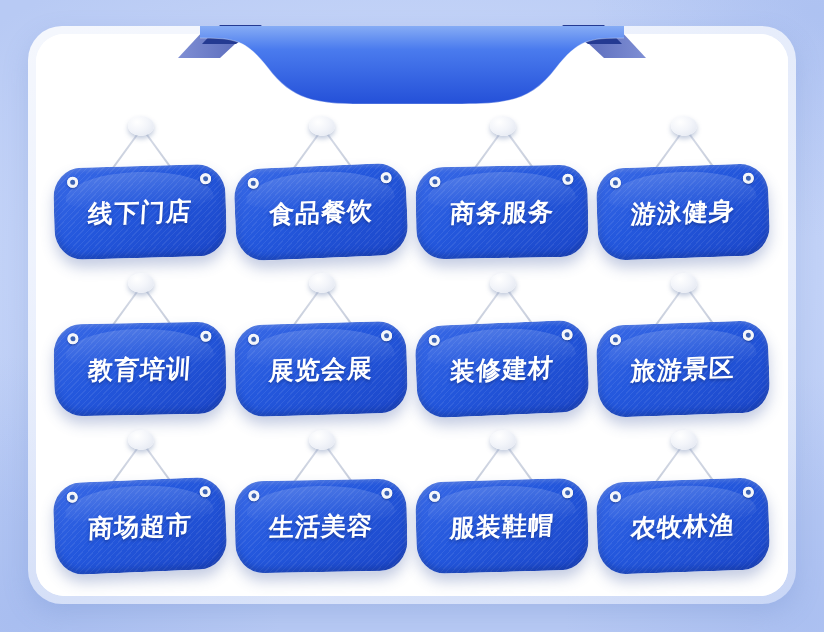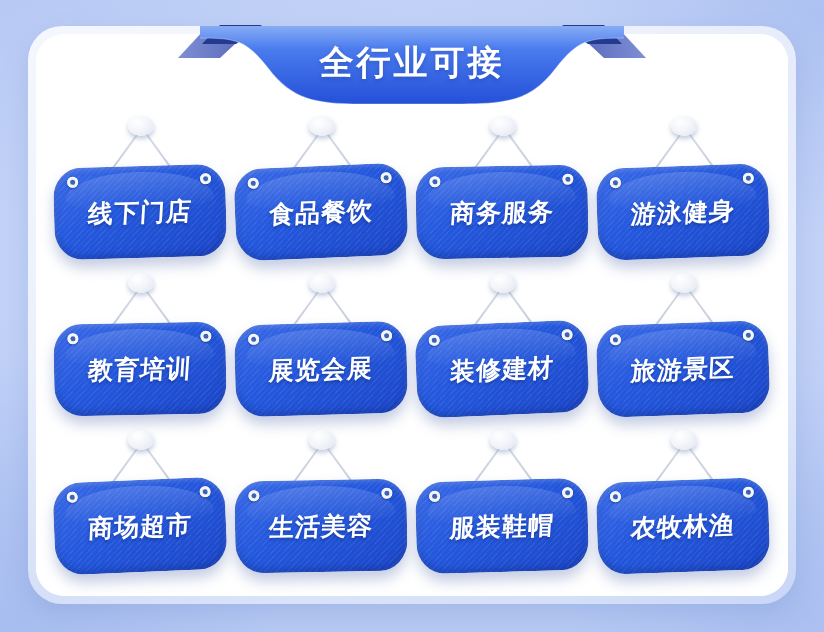--- a/index.html
+++ b/index.html
@@ -241,21 +241,20 @@
                C 332 80, 356 76, 380 44
                C 402 16, 412 14, 448 14
                L 448 2 L 24 2 Z" fill="url(#gBanner)"></path>
       <path d="M24 14
                C 60 14, 70 16, 92 44
                C 116 76, 140 80, 186 80
                L 286 80
                C 332 80, 356 76, 380 44
                C 402 16, 412 14, 448 14" fill="none" stroke="rgba(255,255,255,.35)" stroke-width="1.2"></path>
     </svg>
-    <div class="ribbon-title">全行业可接</div>
   </div>
 
   <div class="grid">
 
     <div class="cell tilt-a" style="left:0px;   top:0px;">
       <span class="cord left"></span>
       <span class="cord right"></span>
       <span class="knob"></span>
       <div class="plaque">
         <span class="grommet left"></span>

